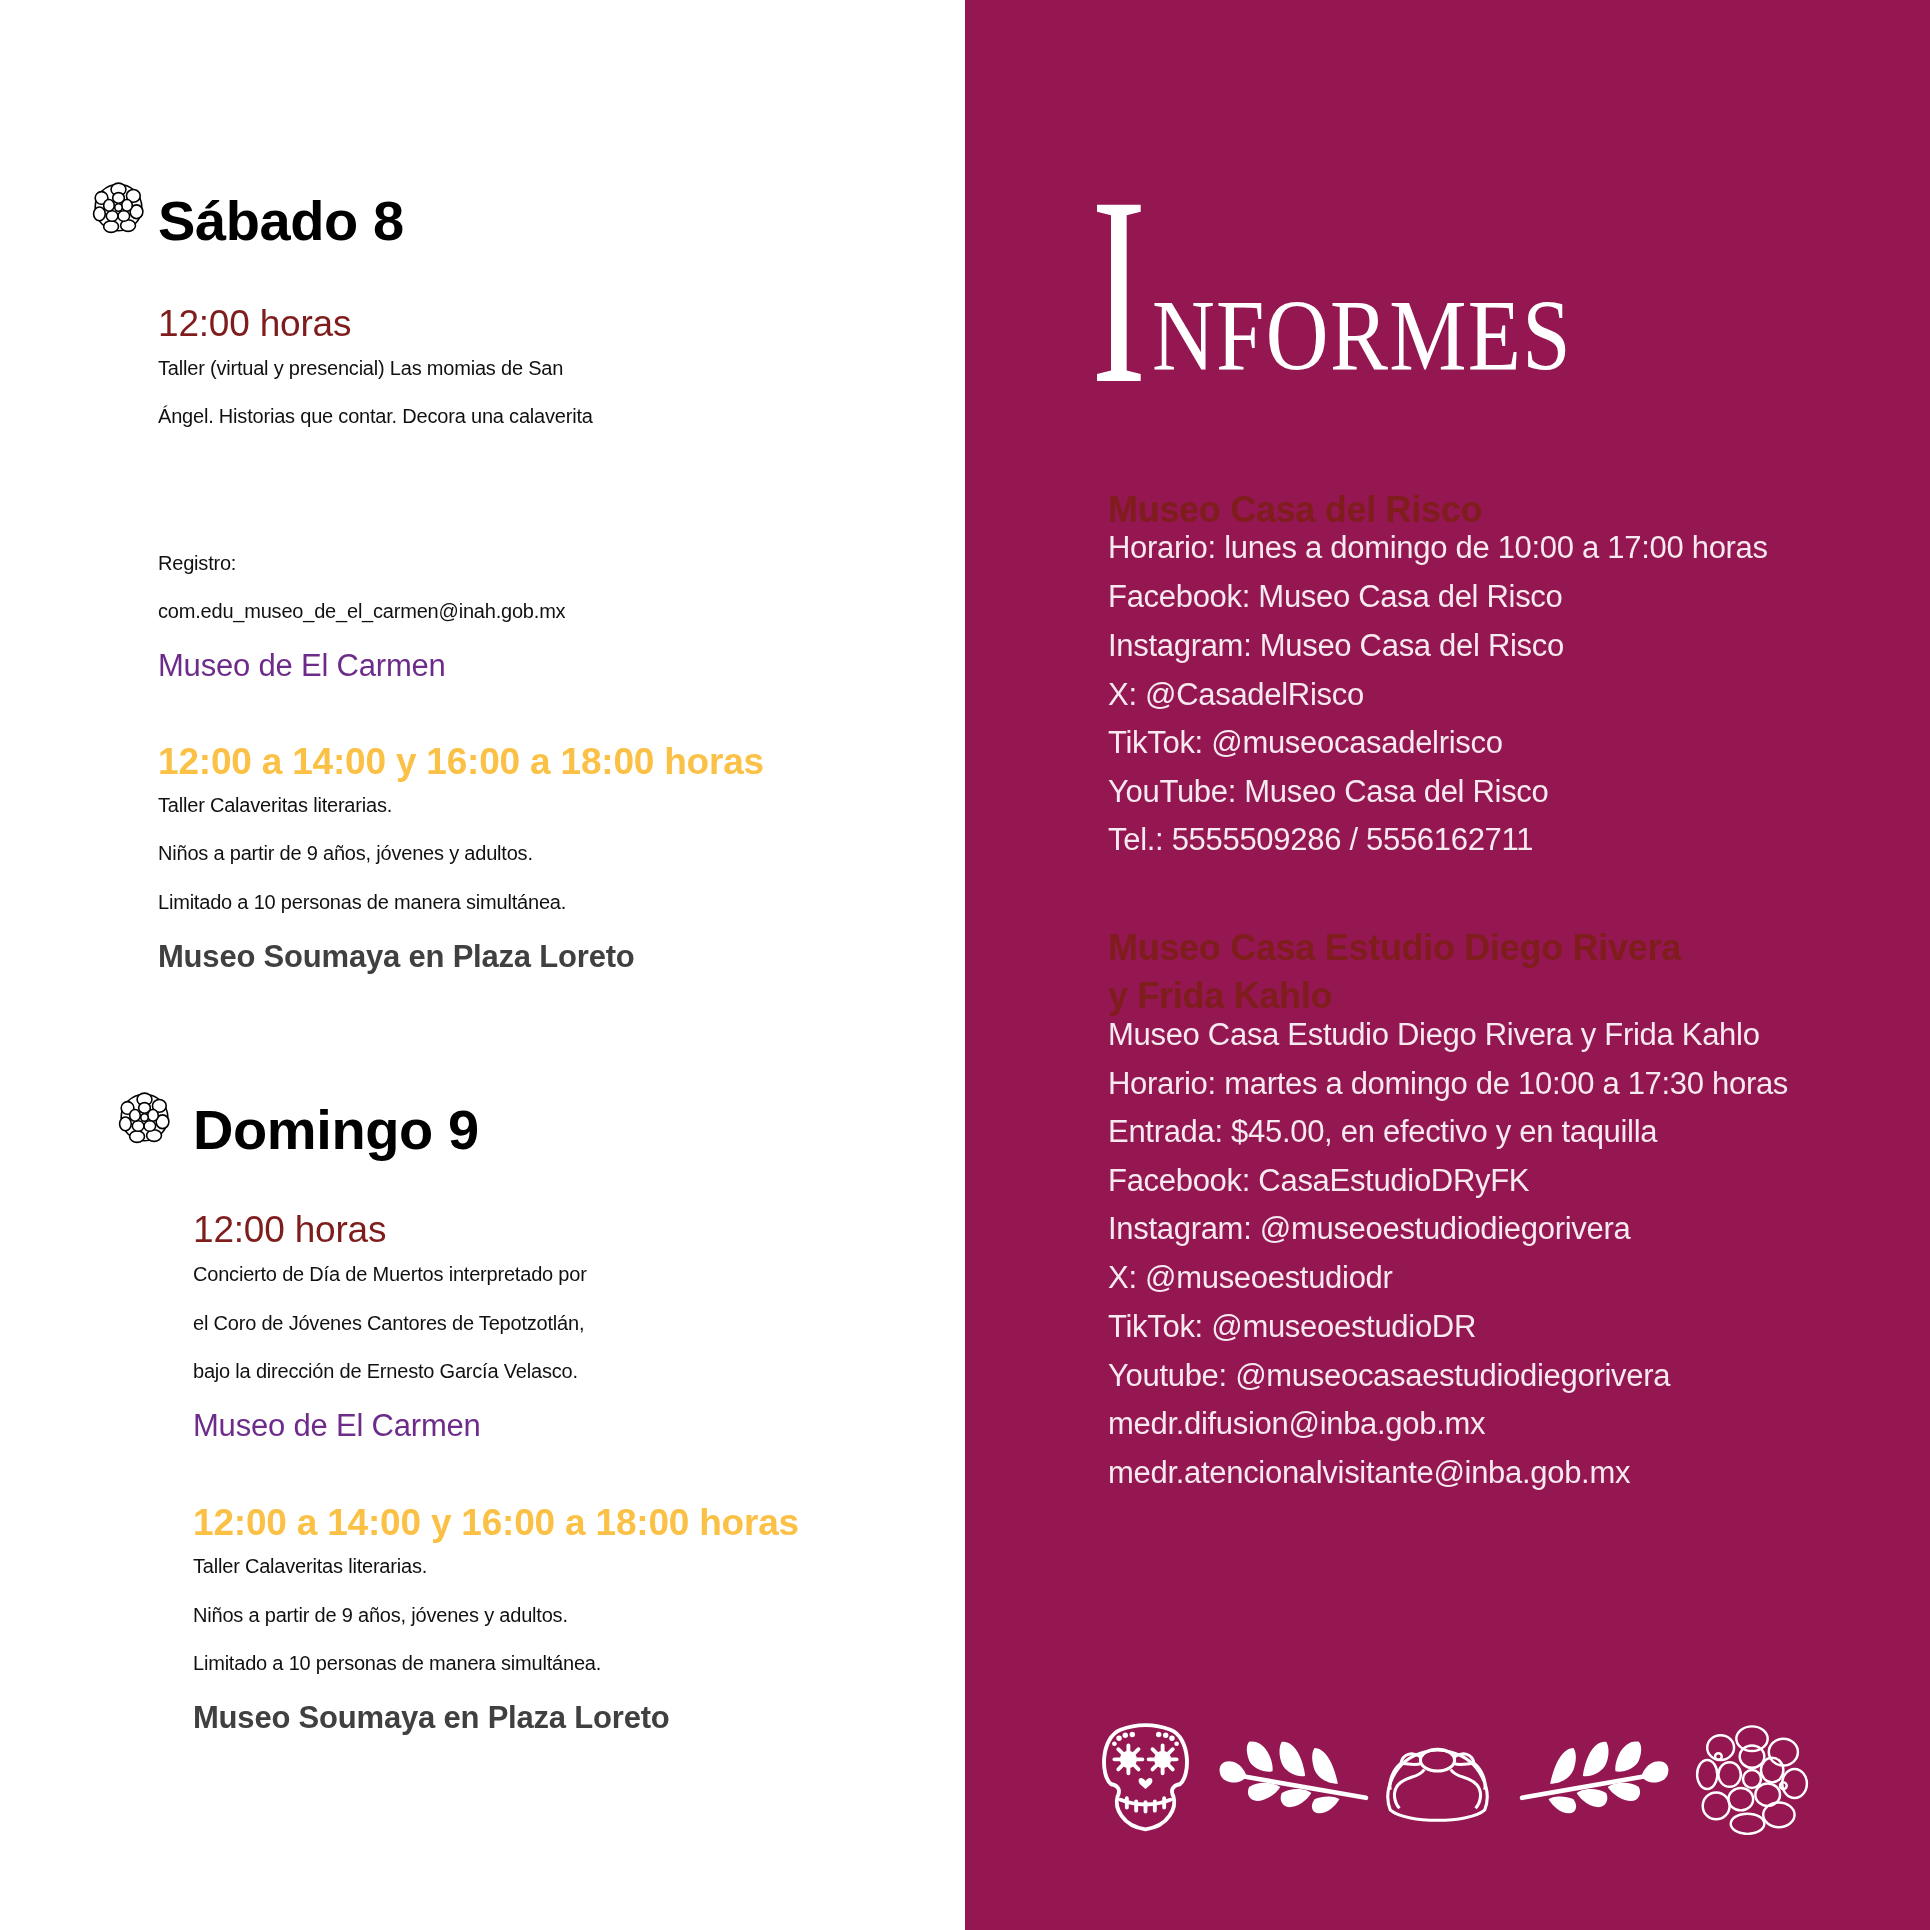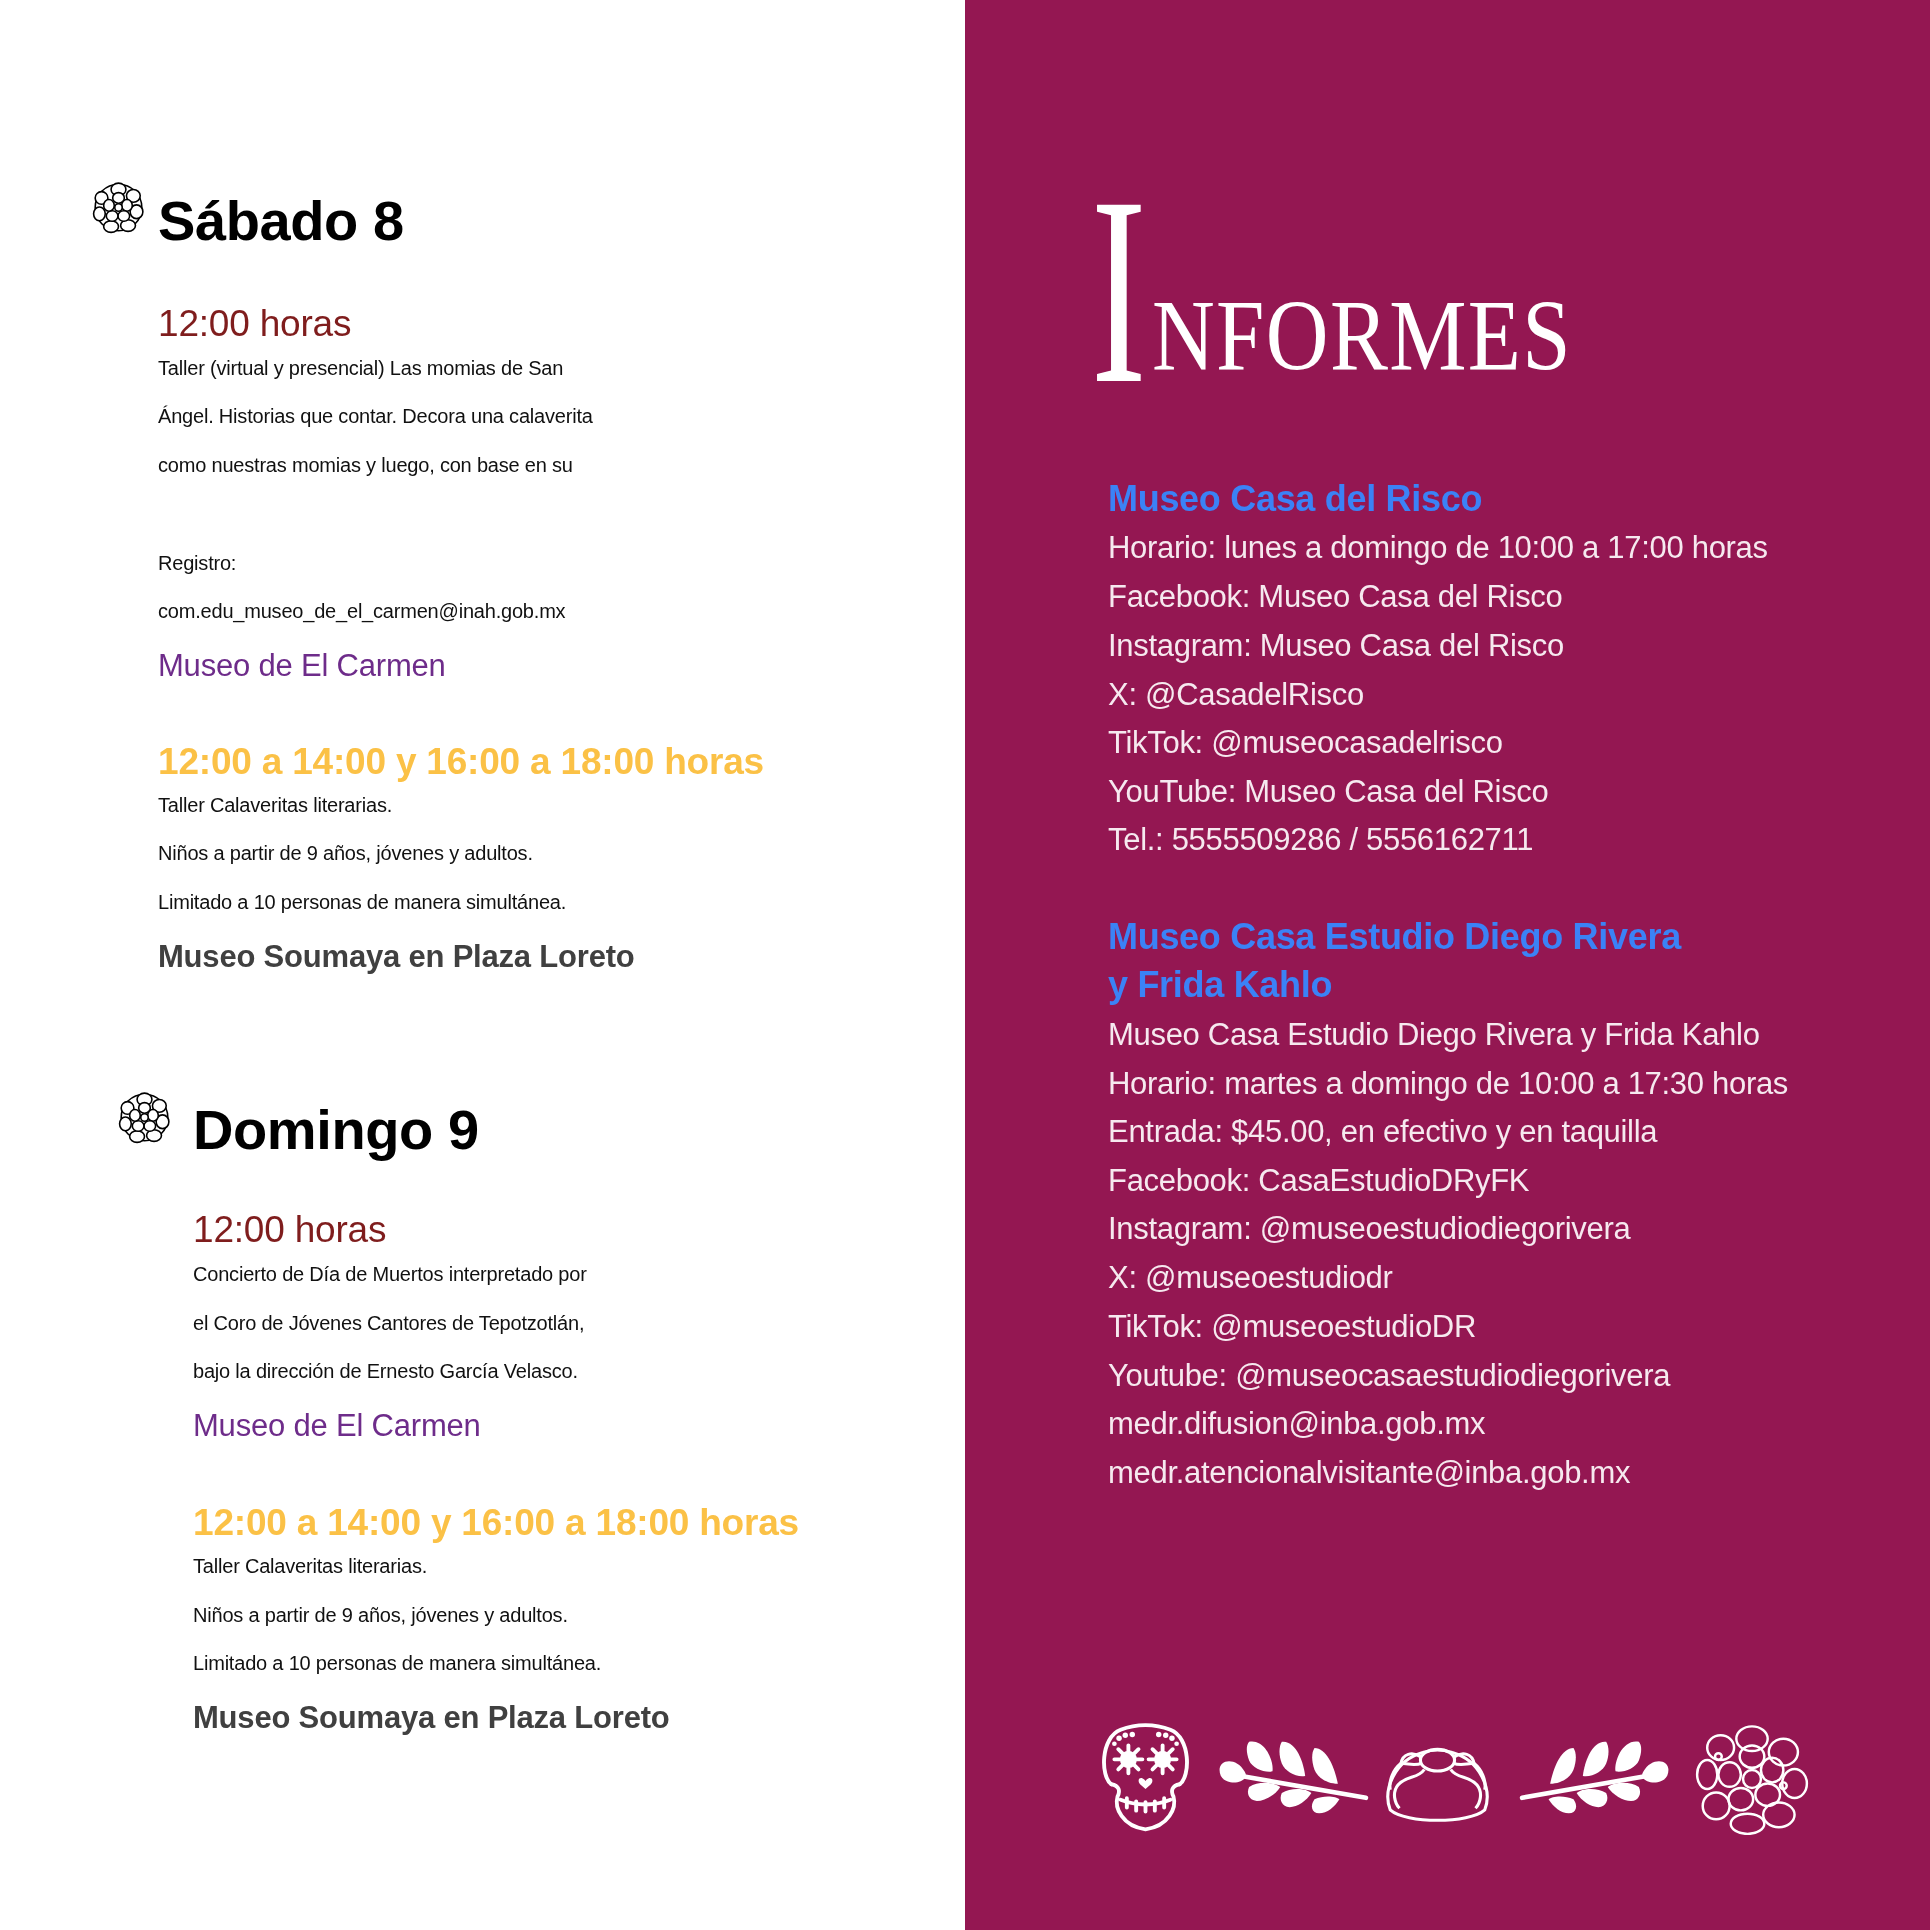--- a/index.html
+++ b/index.html
@@ -12,21 +12,21 @@
   .right-panel { position: absolute; left: 965px; top: 0; width: 965px; height: 1930px; background: #941752; }
 
   .t { position: absolute; white-space: nowrap; line-height: 1; }
   .day-title { font-weight: 700; font-size: 56px; color: #000; letter-spacing: -0.4px; }
   .time-purple { font-weight: 400; font-size: 37px; color: #7f1d1d; letter-spacing: -0.2px; }
   .time-yellow { font-weight: 700; font-size: 37px; color: #fbc146; letter-spacing: -0.2px; }
   .body-line { font-weight: 400; font-size: 20px; color: #111; letter-spacing: -0.2px; }
   .loc-purple { font-weight: 400; font-size: 31px; color: #6e2c8a; letter-spacing: -0.2px; }
   .loc-yellow { font-weight: 700; font-size: 31px; color: #404040; letter-spacing: -0.2px; text-align: right; }
 
-  .info-head { font-weight: 700; font-size: 36px; color: #3b82f6; letter-spacing: -0.3px; }
+  .info-head { font-weight: 700; font-size: 36px; color: #7f1d1d; letter-spacing: -0.3px; margin-top: 11px; }
   .info-line { font-weight: 400; font-size: 31px; color: #f6e9ef; letter-spacing: -0.3px; }
 
   .informes { position: absolute; color: #fff; font-family: "Liberation Serif", "DejaVu Serif", serif; line-height: 1; white-space: nowrap; }
   .informes .big-i { position: absolute; left: 1091px; top: 156px; font-size: 269px; transform: scaleX(0.62); transform-origin: left top; }
   .informes .rest { position: absolute; left: 1152px; top: 286px; font-size: 101px; transform: scaleX(0.86); transform-origin: left top; letter-spacing: 1.6px; }
 
   .icon { position: absolute; }
 </style>
 </head>
 <body>
@@ -51,21 +51,20 @@
         <ellipse cx="32" cy="46" rx="10" ry="11"></ellipse>
         <ellipse cx="50" cy="50" rx="7" ry="7"></ellipse>
       </g>
     </g>
   </svg>
   <div class="t day-title" style="left:158px;top:193px">Sábado 8</div>
 
   <div class="t time-purple" style="left:158px;top:305px">12:00 horas</div>
   <div class="t body-line" style="left:158px;top:358px">Taller (virtual y presencial) Las momias de San</div>
   <div class="t body-line" style="left:158px;top:406px">Ángel. Historias que contar. Decora una calaverita</div>
-  <div class="t body-line" style="left:158px;top:455px">como nuestras momias y luego, con base en su</div>
   <div class="t body-line" style="left:158px;top:553px">Registro:</div>
   <div class="t body-line" style="left:158px;top:601px">com.edu_museo_de_el_carmen@inah.gob.mx</div>
   <div class="t loc-purple" style="left:158px;top:650px">Museo de El Carmen</div>
 
   <div class="t time-yellow" style="left:158px;top:743px">12:00 a 14:00 y 16:00 a 18:00 horas</div>
   <div class="t body-line" style="left:158px;top:795px">Taller Calaveritas literarias.</div>
   <div class="t body-line" style="left:158px;top:843px">Niños a partir de 9 años, jóvenes y adultos.</div>
   <div class="t body-line" style="left:158px;top:892px">Limitado a 10 personas de manera simultánea.</div>
   <div class="t loc-yellow" style="left:158px;top:941px">Museo Soumaya en Plaza Loreto</div>
 

